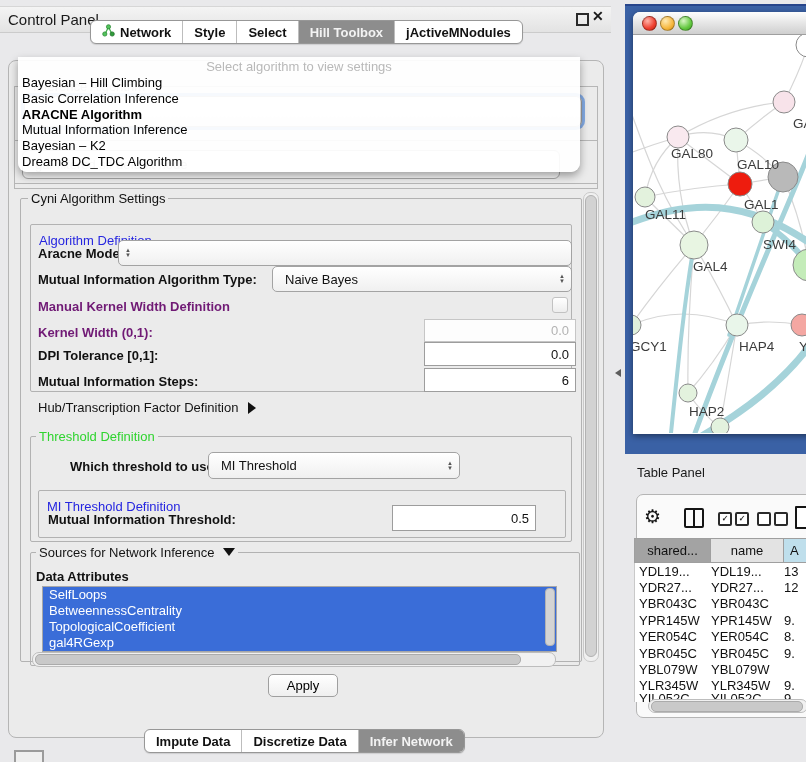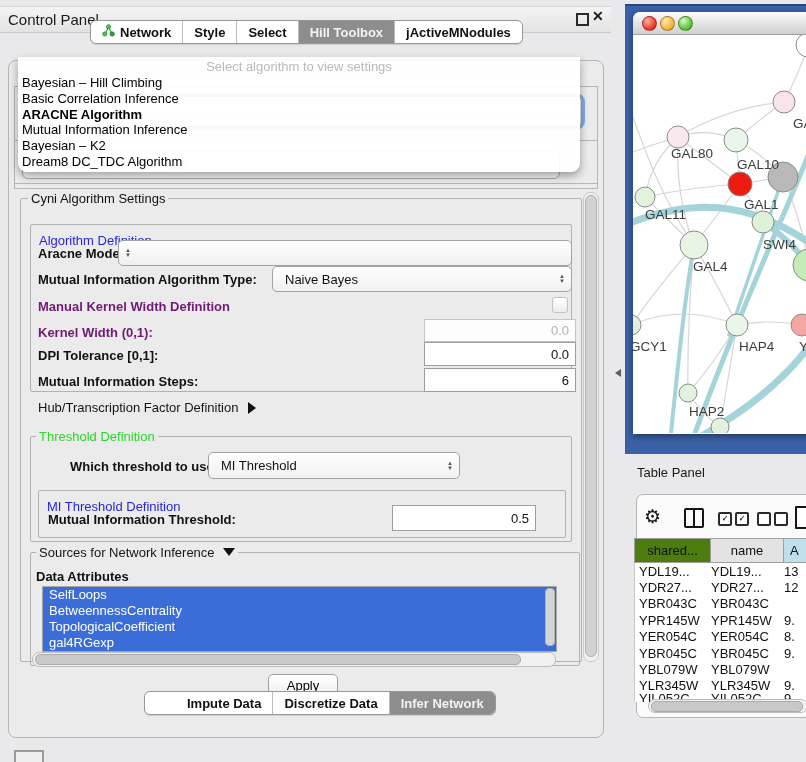--- a/index.html
+++ b/index.html
@@ -15,21 +15,21 @@
   #float-btn{left:576px;top:13px;width:9px;height:9px;border:2px solid #2a2a2a;background:transparent;}
   #close-btn{left:592px;top:8px;font-size:14px;font-weight:bold;color:#1a1a1a;cursor:default;}
 
   .seg-tabs{display:flex;border:1px solid #979797;border-radius:6px;background:#fff;
             height:22px;overflow:hidden;box-shadow:0 1px 1px rgba(0,0,0,.12);}
   .seg-tab{display:flex;align-items:center;padding:0 11px;border-left:1px solid #bdbdbd;
            color:#111;white-space:nowrap;font-weight:bold;font-size:13px;}
   .seg-tab:first-child{border-left:none;}
   .seg-tab.selected{background:#8d8d8d;color:#f3f3f3;}
   #top-tabs{left:90px;top:20px;}
-  #bottom-tabs{left:144px;top:691px;padding-left:31px;}
+  #bottom-tabs{left:144px;top:729px;}
   .net-ico{margin-right:5px;display:inline-block;}
 
   #main-panel{left:8px;top:60px;width:594px;height:676px;background:#ebebeb;
               border:1px solid #b5b5b5;border-radius:8px;}
 
   
   .ghost-box{border:1px solid #b6b6b6;background:transparent;}
   #ghost-g1{left:14px;top:86px;width:582px;height:96px;}
   #ghost-combo1{left:24px;top:96px;width:556px;height:29px;border:1px solid #9d9d9d;border-radius:6px;
                 background:linear-gradient(#fff,#ededed);box-shadow:0 0 0 3px rgba(96,148,224,.75);}
@@ -114,21 +114,21 @@
   .cb{width:10px;height:10px;border:2px solid #2a2a2a;border-radius:2px;font-size:8px;line-height:9px;
       text-align:center;color:#2a2a2a;font-weight:bold;background:#fff;}
   #cbs-checked{left:718px;top:512px;} #cbs-unchecked{left:757px;top:512px;}
   #doc-ico{left:795px;top:506px;width:15px;height:19px;border:2px solid #141414;border-radius:1px;background:#fff;}
 
   #yeast-table{left:634px;top:538px;width:200px;}
   .thead{display:flex;height:25px;}
   .th{border:1px solid #9f9f9f;border-left:none;display:flex;align-items:center;justify-content:center;
       font-size:13px;color:#111;}
   .th:first-child{border-left:1px solid #9f9f9f;}
-  .th.c1{width:75px;background:#4d7c0f;text-align:right;}
+  .th.c1{width:75px;background:#a3a3a3;text-align:right;}
   .th.c2{width:72px;background:#e3e3e3;border-left:none;}
   .th.c3{flex:1;background:#bfdfec;justify-content:flex-start;padding-left:6px;}
   .trow{display:flex;height:16.4px;align-items:center;background:#fff;}
   .td{font-size:13px;white-space:nowrap;overflow:hidden;}
   .td.c1{width:72px;padding-left:4px;}
   .td.c2{width:73px;}
   .td.c3{flex:1;}
   #tbody{border-left:1px solid #c9c9c9;}
   #tp-hscroll{left:648px;top:699px;width:158px;height:12px;}
 

